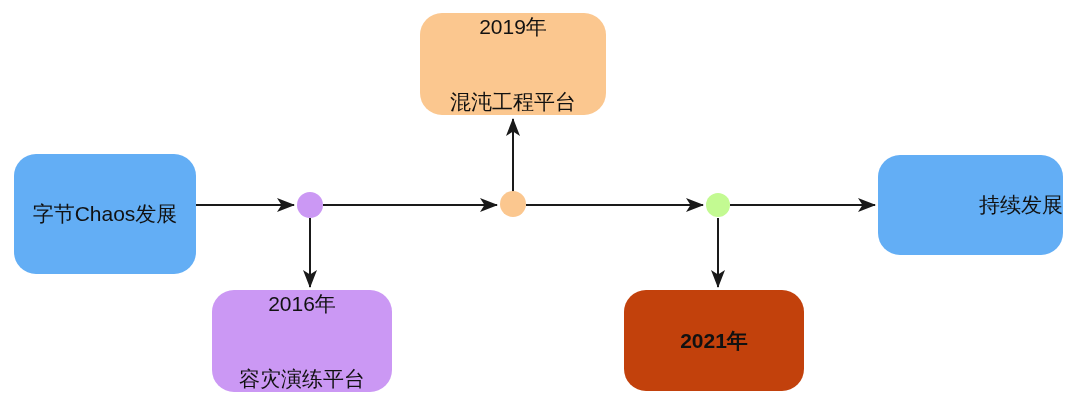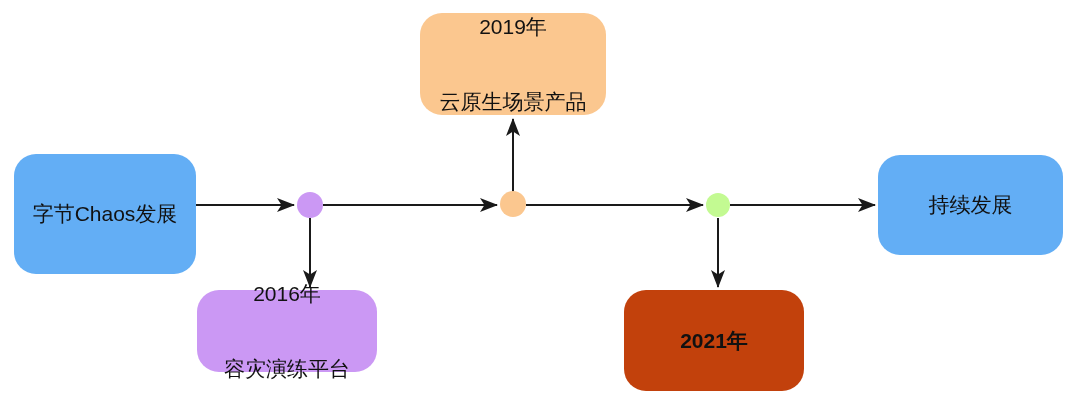--- a/index.html
+++ b/index.html
@@ -35,23 +35,23 @@
     justify-content: center;
     text-align: center;
     color: #111111;
     font-size: 21px;
     font-weight: 500;
     line-height: 32px;
     gap: 43px;
   }
   .node-start  { left: 14px;  top: 154px; width: 182px; height: 120px; }
   .node-2019   { left: 420px; top: 13px;  width: 186px; height: 102px; }
-  .node-2016   { left: 197px; top: 290px; width: 180px; height: 82px; text-align: center; }
+  .node-2016   { left: 212px; top: 290px; width: 180px; height: 102px; text-align: center; }
   .node-2021   { left: 624px; top: 290px; width: 180px; height: 101px; }
-  .node-end    { left: 878px; top: 155px; width: 185px; height: 100px; }
+  .node-end    { left: 878px; top: 155px; width: 185px; height: 100px; align-items: flex-end; }
 </style>
 </head>
 <body>
 
 <div class="canvas">
 
   <svg class="edges" viewBox="0 0 1080 407" xmlns="http://www.w3.org/2000/svg">
     <defs>
       <marker id="arrow" markerUnits="userSpaceOnUse" markerWidth="20" markerHeight="16" refX="17" refY="7" orient="auto">
         <path d="M0,0 L18,7 L0,14 L4.5,7 Z" fill="#1a1a1a"></path>
@@ -71,21 +71,21 @@
     <circle cx="513" cy="204" r="13" fill="#FBC78F"></circle>
     <circle cx="718" cy="205" r="12" fill="#C3FA92"></circle>
   </svg>
 
   <div class="node node-start" style="background-color: rgb(99, 174, 245);">
     <span>字节Chaos发展</span>
   </div>
 
   <div class="node node-2019" style="background-color: rgb(251, 199, 143);">
     <span>2019年</span>
-    <span>云原生场景产品</span>
+    <span>混沌工程平台</span>
   </div>
 
   <div class="node node-2016" style="background-color: rgb(203, 152, 244);">
     <span>2016年</span>
     <span>容灾演练平台</span>
   </div>
 
   <div class="node node-2021" style="background-color: #c2410c; font-weight: bold;">
     <span>2021年</span>
   </div>

